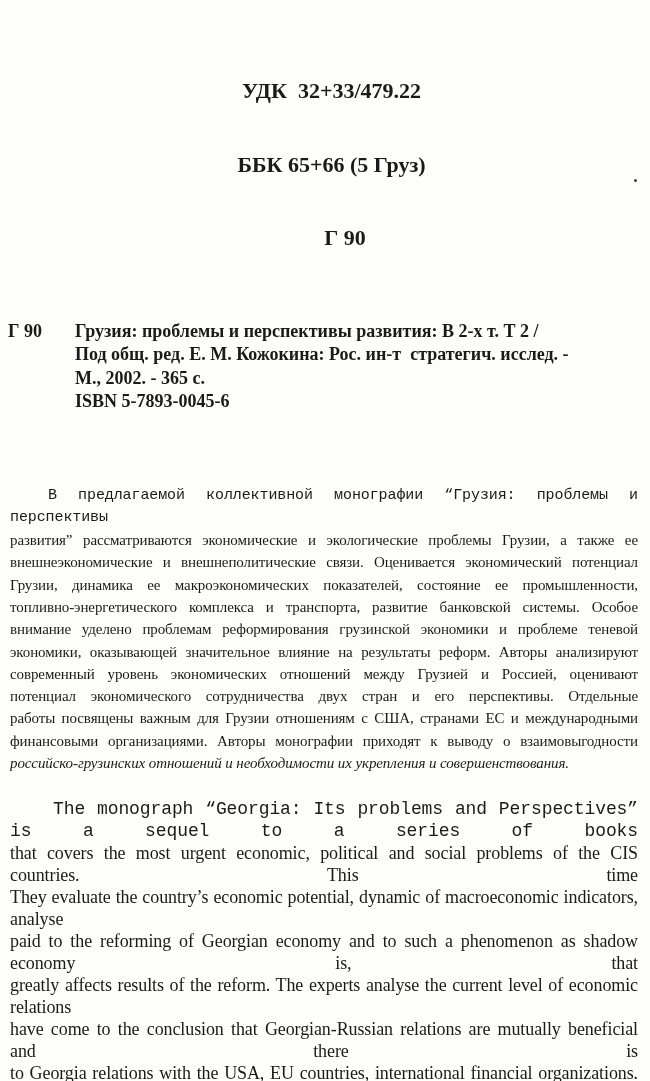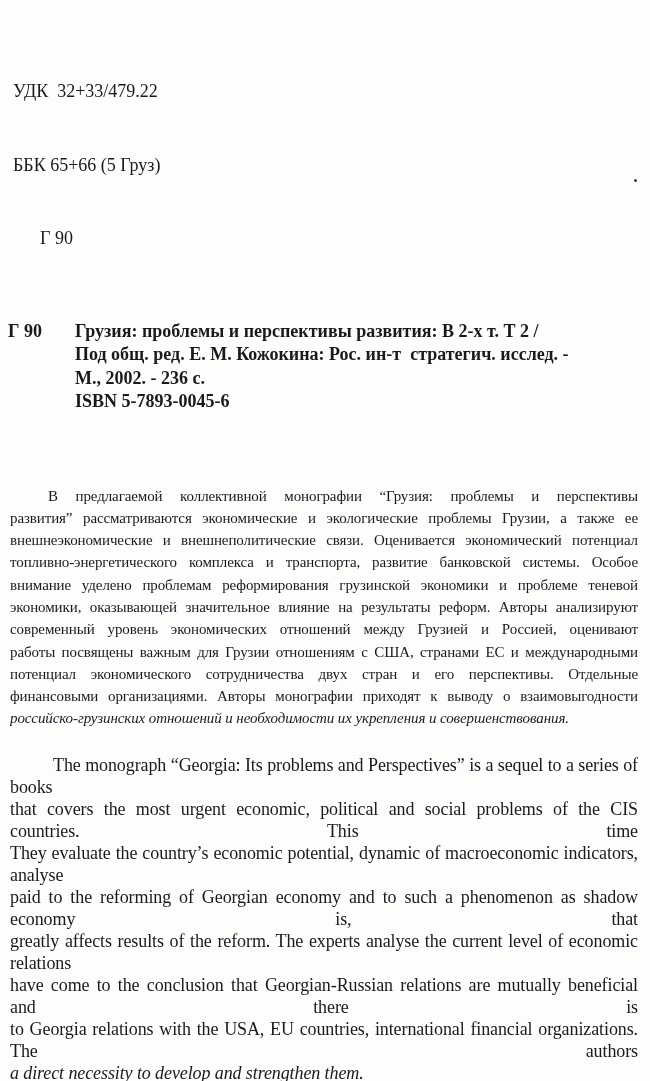--- a/index.html
+++ b/index.html
@@ -18,24 +18,25 @@
   }
   .page {
     position: relative;
     width: 650px;
     height: 1081px;
   }
 
   
   .header-block {
     margin: 30px 0 0 13px;
-    font-weight: normal;
-    font-size: 18px;
+    font-weight: bold;
+    font-size: 22px;
     line-height: 24.5px;
     white-space: pre-wrap;
+    text-align: center;
   }
   .header-code {
     padding-left: 27px;
   }
 
   
   .catalog {
     position: relative;
     margin: 20px 10px 0 8px;
     font-weight: bold;
@@ -58,21 +59,21 @@
   .para {
     margin-left: 10px;
     margin-right: 12px;
   }
   .para .tline {
     text-align: justify;
     text-align-last: justify;
     text-justify: inter-word;
     overflow: hidden;
   }
-  .para .tline:first-child { text-indent: var(--indent, 38px); }
+  .para .tline:first-child { text-indent: var(--indent, 38px); font-family: Liberation Mono, monospace; }
   .para .tline:last-child  { text-align-last: left; font-style: italic; }
 
   .para-ru {
     margin-top: 71px;
     font-size: 15px;
     letter-spacing: -0.1px;
     line-height: 22.3px;
     --indent: 38px;
   }
   .para-en {
@@ -112,35 +113,36 @@
     <div>УДК  32+33/479.22</div>
     <div>ББК 65+66 (5 Груз)</div>
     <div class="header-code">Г 90</div>
   </div>
 
   <div class="catalog">
     <div class="catalog-label">Г 90</div>
     <div class="catalog-lines">
         <div class="cline">Грузия: проблемы и перспективы развития: В 2-х т. Т 2 /</div>
         <div class="cline">Под общ. ред. Е. М. Кожокина: Рос. ин-т  стратегич. исслед. -</div>
-        <div class="cline">М., 2002. - 236 с.</div>
+        <div class="cline">М., 2002. - 365 с.</div>
         <div class="cline">ISBN 5-7893-0045-6</div>
       </div>
   </div>
 
   <div class="para para-ru">
       <div class="tline">В предлагаемой коллективной монографии “Грузия: проблемы и перспективы</div>
       <div class="tline">развития” рассматриваются экономические и экологические проблемы Грузии, а также ее</div>
       <div class="tline">внешнеэкономические и внешнеполитические связи. Оценивается экономический потенциал</div>
+      <div class="tline">Грузии, динамика ее макроэкономических показателей, состояние ее промышленности,</div>
       <div class="tline">топливно-энергетического комплекса и транспорта, развитие банковской системы. Особое</div>
       <div class="tline">внимание уделено проблемам реформирования грузинской экономики и проблеме теневой</div>
       <div class="tline">экономики, оказывающей значительное влияние на результаты реформ. Авторы анализируют</div>
       <div class="tline">современный уровень экономических отношений между Грузией и Россией, оценивают</div>
+      <div class="tline">потенциал экономического сотрудничества двух стран и его перспективы. Отдельные</div>
       <div class="tline">работы посвящены важным для Грузии отношениям с США, странами ЕС и международными</div>
-      <div class="tline">потенциал экономического сотрудничества двух стран и его перспективы. Отдельные</div>
       <div class="tline">финансовыми организациями. Авторы монографии приходят к выводу о взаимовыгодности</div>
       <div class="tline">российско-грузинских отношений и необходимости их укрепления и совершенствования.</div>
     </div>
 
   <div class="para para-en">
       <div class="tline">The monograph “Georgia: Its problems and Perspectives” is a sequel to a series of books</div>
       <div class="tline">that covers the most urgent economic, political and social problems of the CIS countries. This time</div>
       <div class="tline">They evaluate the country’s economic potential, dynamic of macroeconomic indicators, analyse</div>
       <div class="tline">paid to the reforming of Georgian economy and to such a phenomenon as shadow economy is, that</div>
       <div class="tline">greatly affects results of the reform. The experts analyse the current level of economic relations</div>

